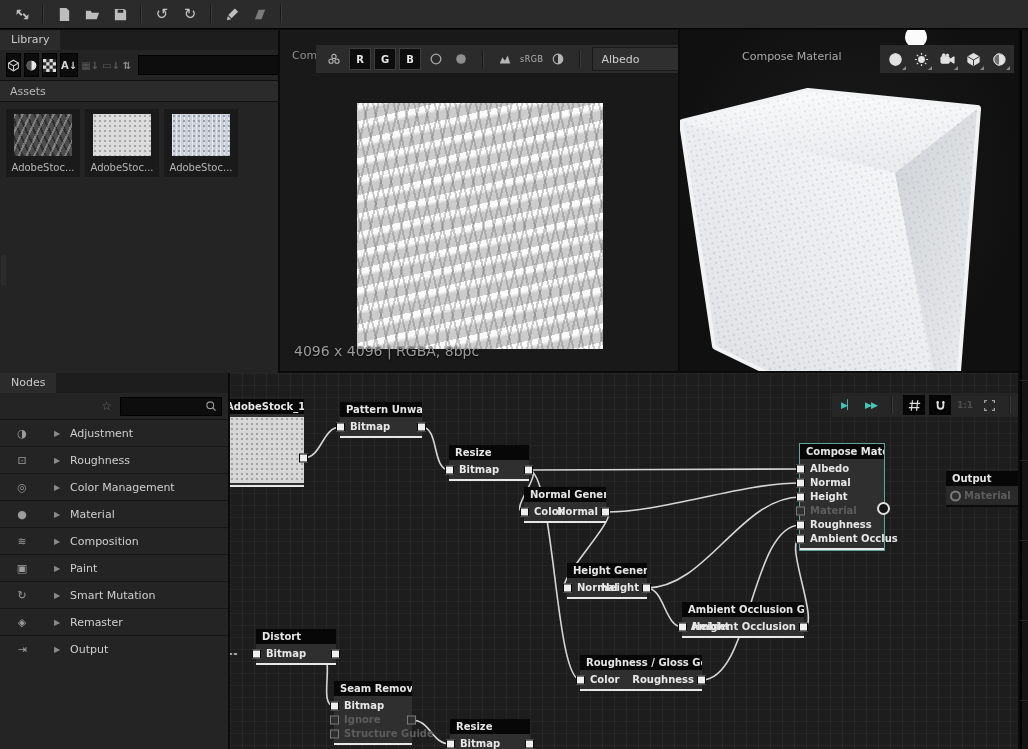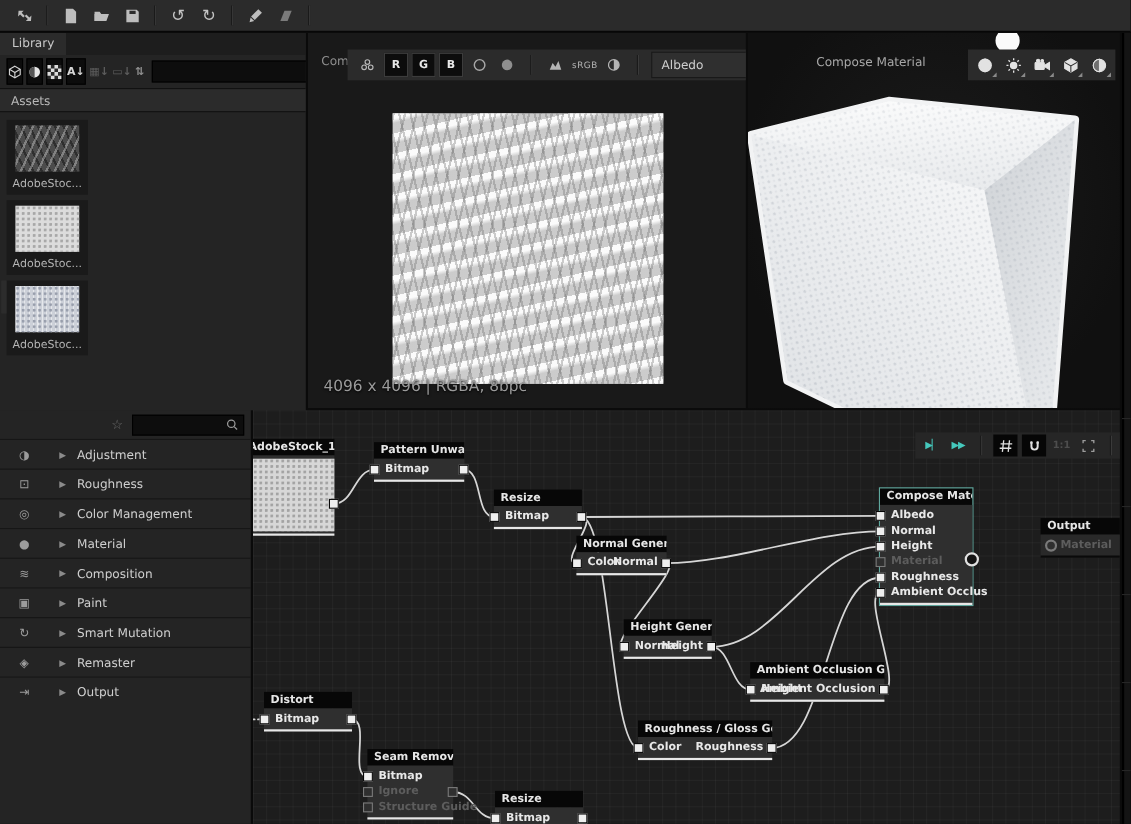--- a/index.html
+++ b/index.html
@@ -23,21 +23,21 @@
   #libtools{height:30px;display:flex;align-items:center;padding:0 6px;gap:3px;}
   .fbtn{width:24px;height:22px;background:#0c0c0c;border:1px solid #000;display:flex;align-items:center;justify-content:center;}
   .fbtn svg{width:13px;height:13px;}
   .sortbtn{width:24px;height:22px;display:flex;align-items:center;justify-content:center;color:#8f8f8f;font-size:10px;font-weight:bold;}
   .sortbtn.active{background:#0c0c0c;border:1px solid #000;color:#d6d6d6;}
   .sortbtn.dim{color:#5c5c5c;}
   #libsearch{flex:1;height:18px;background:#0d0d0d;border:1px solid #000;display:flex;align-items:center;margin-left:4px;}
   #libsearch input{flex:1;background:transparent;border:0;outline:0;color:#bbb;font-size:11px;padding:0 4px;min-width:0;}
   #assets-hdr{height:20px;background:#2b2b2b;border-top:1px solid #111;border-bottom:1px solid #111;
               color:#b9b9b9;font-size:11px;display:flex;align-items:center;padding-left:10px;}
-  #asset-cards{display:flex;gap:5px;padding:7px 6px;flex-direction:column;}
+  #asset-cards{display:flex;gap:5px;padding:7px 6px;}
   .acard{width:66px;background:#1a1a1a;padding:5px 4px 4px;}
   .athumb{width:58px;height:42px;margin:0 auto;}
   .alabel{display:block;margin-top:6px;font-size:10px;color:#b5b5b5;text-align:center;white-space:nowrap;overflow:hidden;}
   .thumb-dark{background-color:#4c4c4c;background-image:
      repeating-linear-gradient(115deg,rgba(255,255,255,.30) 0 2px,transparent 2px 7px),
      repeating-linear-gradient(65deg,rgba(0,0,0,.40) 0 2px,transparent 2px 7px);}
   .thumb-light{background-color:#dcdcdc;background-image:radial-gradient(circle at 2px 2px,#a8a8a8 0 1.2px,transparent 1.6px);background-size:5px 5px;}
   .thumb-gray{background-color:#ccd0d8;background-image:
      radial-gradient(circle at 2px 2px,#989eac 0 1.1px,transparent 1.5px),
      repeating-linear-gradient(90deg,rgba(255,255,255,.5) 0 1px,transparent 1px 4px);background-size:5px 5px,auto;}
@@ -321,20 +321,23 @@
       <div class="v3b">
         <svg viewBox="0 0 16 16" stroke="none">
             <circle cx="8" cy="8" r="6"></circle>
             <path d="M8 2a6 6 0 0 0 0 12z" fill="#6f6f6f"></path>
           </svg>
       </div>
     </div>
   </div>
 
   <div id="nodespanel" class="panel">
+    <div class="ptabrow">
+      <div class="ptab">Nodes</div>
+    </div>
     <div id="nodesearchrow">
       <span id="favstar">☆</span>
       <div id="nodesearch">
         <input style="">
         <svg viewBox="0 0 16 16" width="12" height="12" style="margin-right:4px" fill="none" stroke="#9a9a9a" stroke-width="1.5">
             <circle cx="7" cy="7" r="4.5"></circle>
             <path d="M10.5 10.5 14 14"></path>
           </svg>
       </div>
     </div>
@@ -493,21 +496,21 @@
           <div class="gtitle">Roughness / Gloss Genera</div>
           <div class="gbody">
             <div class="grow">
               <span class="pl">Color</span>
               <span class="pr">Roughness</span>
               <i class="pin in"></i>
               <i class="pin out"></i>
             </div>
           </div>
         </div>
-        <div class="gnode" style="left: 10px; top: 256px; width: 80px;">
+        <div class="gnode" style="left: 26px; top: 256px; width: 80px;">
           <div class="gtitle">Distort</div>
           <div class="gbody">
             <div class="grow">
               <span class="pl">Bitmap</span>
               <i class="pin in"></i>
               <i class="pin out"></i>
             </div>
           </div>
         </div>
         <div class="gnode" style="left: 104px; top: 308px; width: 78px;">

